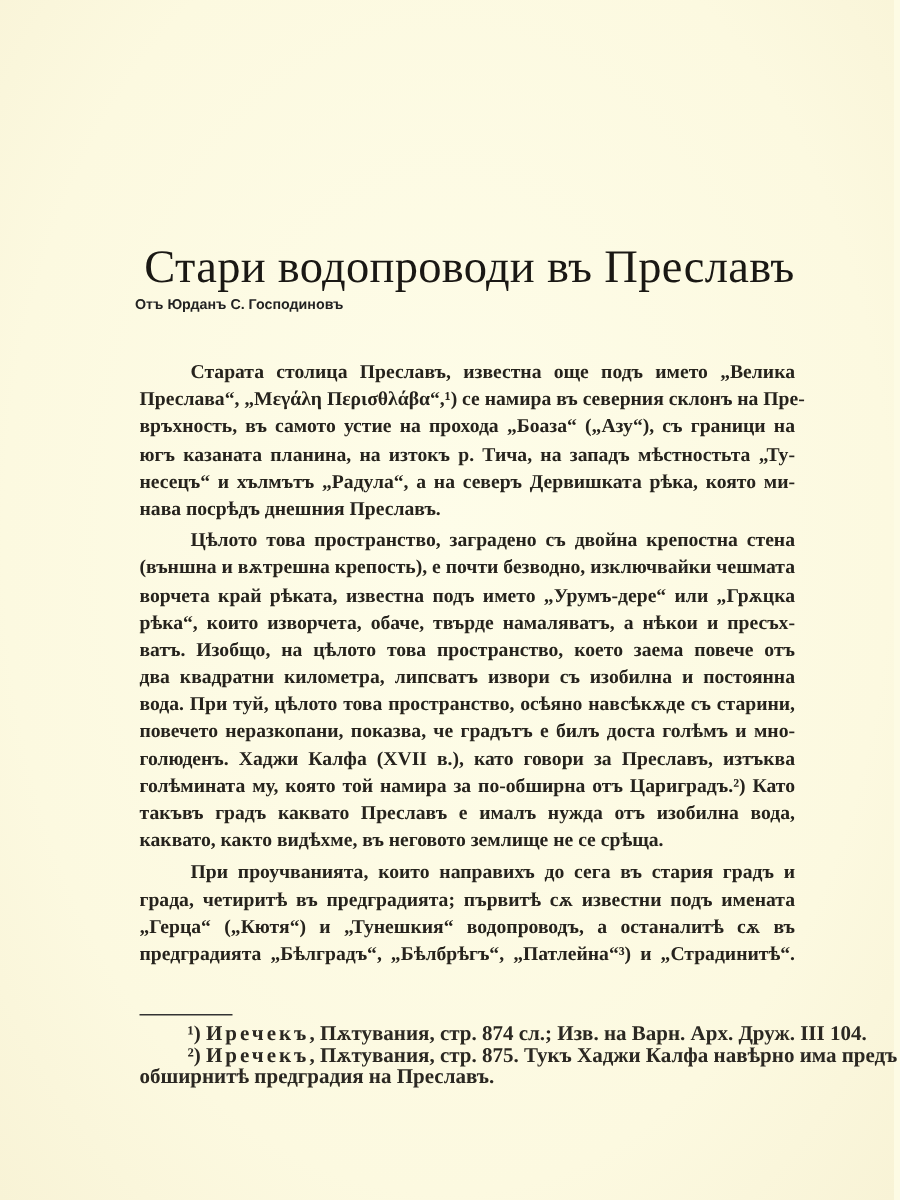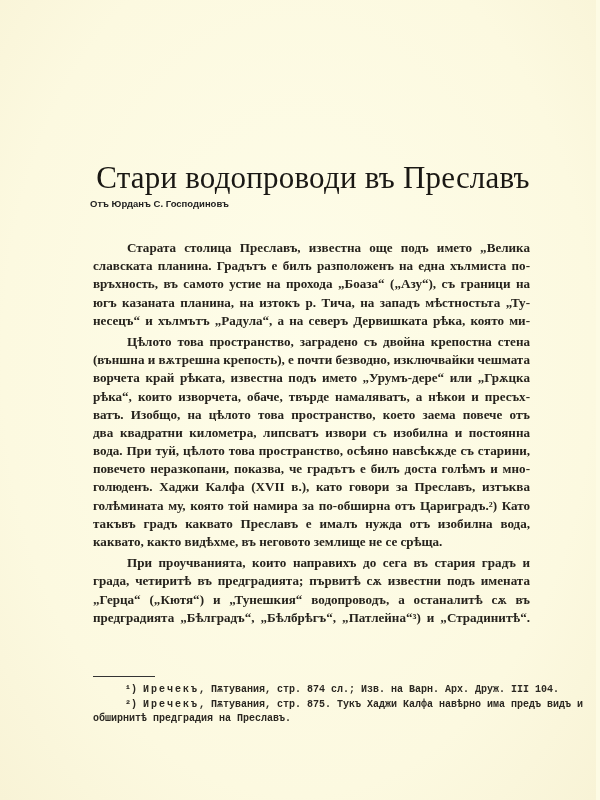--- a/index.html
+++ b/index.html
@@ -35,43 +35,44 @@
     }
     .line.last { text-align-last: left; }
     .line.indent { padding-left: 34px; }
     .para-gap { height: 3px; }
     .rule {
       position: absolute; left: 93px; top: 676px; width: 62px; height: 0;
       border-top: 1.2px solid #333;
     }
     .footnotes {
       position: absolute; left: 93px; width: 437px; top: 683px;
-      font-family: Liberation Mono, monospace; font-size: 10px; font-weight: bold; color: #2b2822;
+      font-family: Liberation Serif, serif; font-size: 14px; font-weight: bold; color: #2b2822;
     }
     .fn { line-height: 14.6px; white-space: nowrap; }
     .fn.indent { padding-left: 32px; }
     .fn.justify { text-align: justify; text-align-last: justify; }
     .spaced { letter-spacing: 2px; }
   </style>
 </head>
 <body>
 
 <div class="page">
 
   <div class="title">Стари водопроводи въ Преславъ</div>
   <div class="byline">Отъ Юрданъ С. Господиновъ</div>
 
   <div class="body-text">
 
     <div>
       <div class="line indent">Старата столица Преславъ, известна още подъ името „Велика</div>
-      <div class="line">славската планина. Градътъ е билъ разположенъ на една хълмиста по-</div>
+      <div class="line">Преслава“, „Μεγάλη Περισθλάβα“,¹) се намира въ северния склонъ на Пре-</div>
       <div class="line">връхность, въ самото устие на прохода „Боаза“ („Азу“), съ граници на</div>
       <div class="line">югъ казаната планина, на изтокъ р. Тича, на западъ мѣстностьта „Ту-</div>
       <div class="line">несецъ“ и хълмътъ „Радула“, а на северъ Дервишката рѣка, която ми-</div>
+      <div class="line last">нава посрѣдъ днешния Преславъ.</div>
     </div>
     <div class="para-gap"></div>
 
     <div>
       <div class="line indent">Цѣлото това пространство, заградено съ двойна крепостна стена</div>
       <div class="line">(външна и вѫтрешна крепость), е почти безводно, изключвайки чешмата</div>
       <div class="line">ворчета край рѣката, известна подъ името „Урумъ-дере“ или „Грѫцка</div>
       <div class="line">рѣка“, които изворчета, обаче, твърде намаляватъ, а нѣкои и пресъх-</div>
       <div class="line">ватъ. Изобщо, на цѣлото това пространство, което заема повече отъ</div>
       <div class="line">два квадратни километра, липсватъ извори съ изобилна и постоянна</div>

